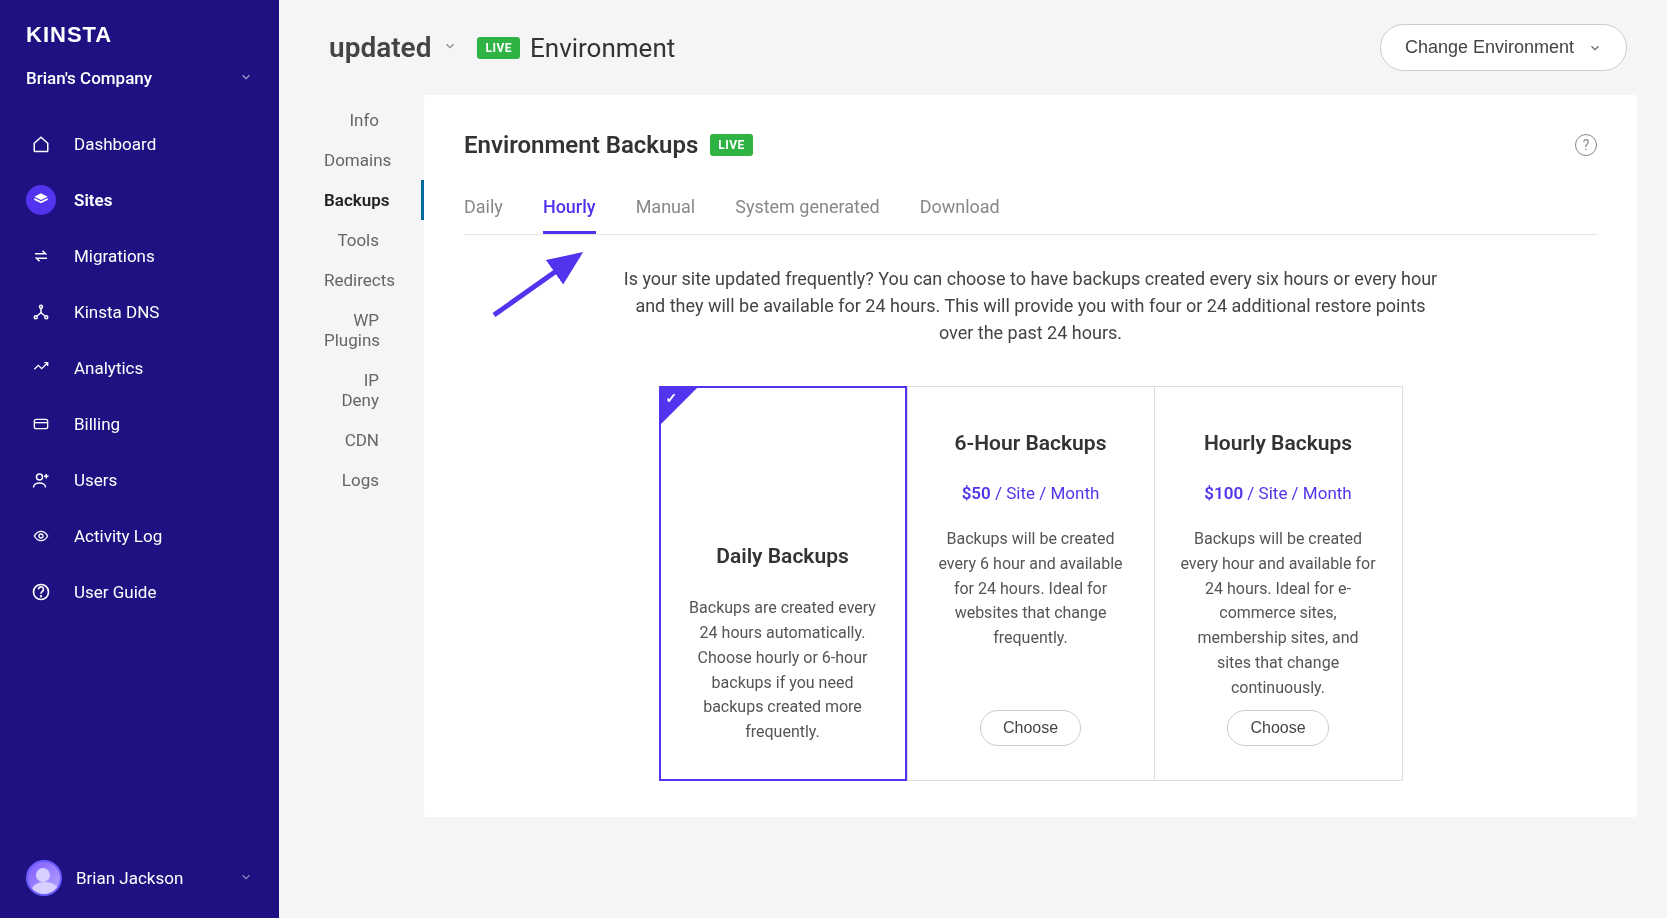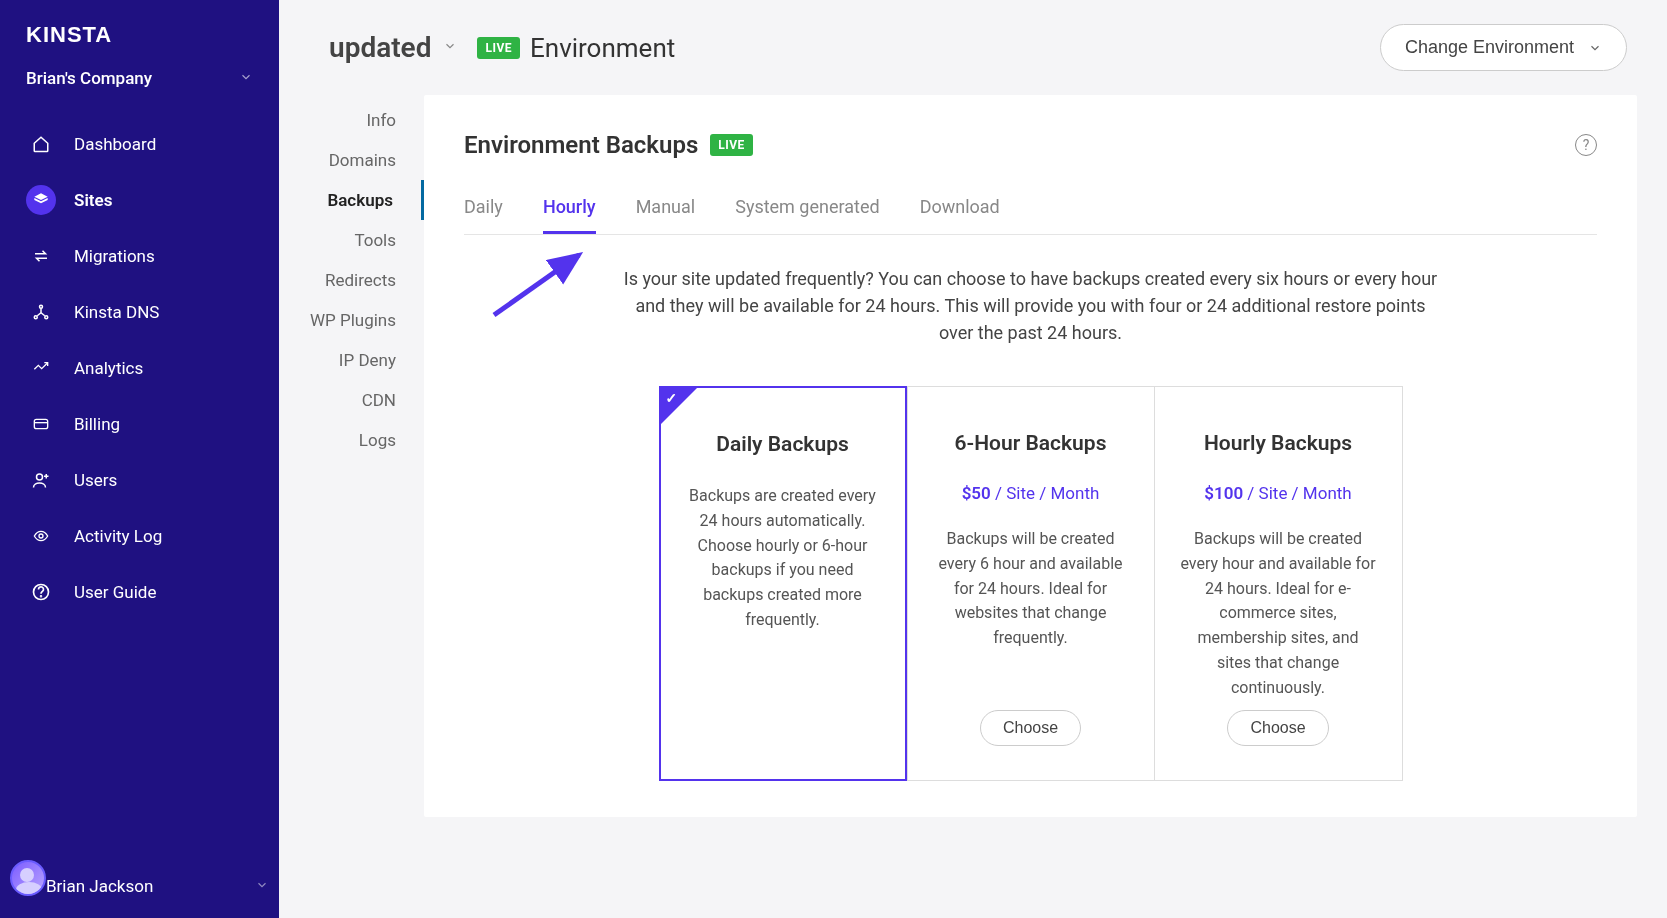--- a/index.html
+++ b/index.html
@@ -11,29 +11,29 @@
 .sidebar { width: 279px; background: #1f1181; color: #fff; display: flex; flex-direction: column; padding: 22px 0; flex-shrink: 0; }
 .logo { padding: 0 26px 10px; }
 .logo svg { fill:#fff; }
 .company-row { display:flex; align-items:center; padding: 6px 26px 28px; font-size:17px; font-weight:500; cursor:pointer; }
 .company-row .chev { margin-left:auto; opacity:.6; }
 .nav { display:flex; flex-direction:column; gap:0; }
 .nav-item { display:flex; align-items:center; padding: 13px 26px; font-size:17px; cursor:pointer; gap:18px; }
 .nav-item .icon { width:30px; height:30px; display:flex; align-items:center; justify-content:center; color:#fff; }
 .nav-item.active .icon { background:#5333ed; border-radius:50%; }
 .nav-item.active { font-weight:600; }
-.sidebar-footer { margin-top:auto; display:flex; align-items:flex-end; padding: 0 10px; font-size:17px; }
+.sidebar-footer { margin-top:auto; display:flex; align-items:center; padding: 0 26px; gap:14px; font-size:17px; }
 .avatar { width:36px; height:36px; border-radius:50%; background:linear-gradient(135deg,#7c5cff,#b9a6ff); border:2px solid #6a5cff; position:relative; overflow:hidden; }
 .avatar::before { content:""; position:absolute; width:14px; height:14px; background:#d6cfff; border-radius:50%; top:6px; left:8px; }
 .avatar::after { content:""; position:absolute; width:26px; height:16px; background:#d6cfff; border-radius:50% 50% 0 0; bottom:-4px; left:4px; }
 .sidebar-footer .chev { margin-left:auto; opacity:.5; }
 
 
 .subnav { width: 145px; background:#f5f5f7; padding-top: 100px; flex-shrink:0; }
-.subnav-item { text-align:right; padding: 10px 28px; color:#666; font-size:17px; cursor:pointer; }
+.subnav-item { text-align:right; padding: 10px 45px; color:#666; font-size:17px; cursor:pointer; }
 .subnav-item.active { color:#222; font-weight:600; border-right: 3px solid #0369a1; }
 
 
 .main { flex:1; display:flex; flex-direction:column; padding: 24px 30px 30px 0; }
 .topbar { display:flex; align-items:center; padding-left: 0; margin-left: -145px; padding-left: 50px; margin-bottom: 24px; position:relative; z-index:2; }
 .site-name { font-size:28px; font-weight:600; color:#444; margin-right:12px; }
 .topbar .chev { color:#aaa; margin-right: 20px; }
 .badge-live { background:#2fb344; color:#fff; font-size:12px; font-weight:700; padding:4px 8px; border-radius:3px; letter-spacing:.5px; }
 .env-label { font-size:26px; color:#333; margin-left:10px; }
 .change-env { margin-left:auto; border:1px solid #ccc; background:#fff; border-radius:30px; padding: 12px 24px; font-size:18px; color:#444; cursor:pointer; display:flex; align-items:center; gap:14px; margin-right: 10px; }
@@ -47,21 +47,21 @@
 .tab { padding: 0 0 14px; color:#888; font-size:18px; cursor:pointer; }
 .tab.active { color:#5333ed; border-bottom:3px solid #5333ed; font-weight:500; }
 
 .arrow-annotation { position:relative; height:0; }
 .arrow-annotation svg { position:absolute; top:-20px; left:20px; }
 
 .intro { text-align:center; color:#444; font-size:18px; line-height:1.5; max-width: 820px; margin: 0 auto 40px; }
 
 .cards { display:flex; justify-content:center; gap:0; }
 .card { border:1px solid #ddd; width:248px; padding: 44px 24px 34px; text-align:center; position:relative; display:flex; flex-direction:column; min-height: 395px; }
-.card.selected { border:2px solid #5333ed; }
+.card.selected { border:2px solid #5333ed;justify-content:flex-end; }
 .card.selected::before { content:""; position:absolute; top:0; left:0; border-top:36px solid #5333ed; border-right:36px solid transparent; }
 .card.selected::after { content:"✓"; position:absolute; top:2px; left:5px; color:#fff; font-size:14px; font-weight:700; }
 .card + .card { border-left: none; }
 .card.selected + .card { border-left:1px solid #ddd; }
 .card-title { font-size:21px; font-weight:600; color:#333; margin-bottom: 28px; }
 .card-price { color:#5333ed; font-size:17px; margin-bottom: 24px; }
 .card-price .amt { font-weight:600; }
 .card-desc { color:#555; font-size:16px; line-height:1.55; }
 .card-btn { margin-top:auto; align-self:center; border:1px solid #ccc; background:#fff; border-radius:20px; padding:8px 22px; font-size:16px; color:#444; cursor:pointer; }
 

